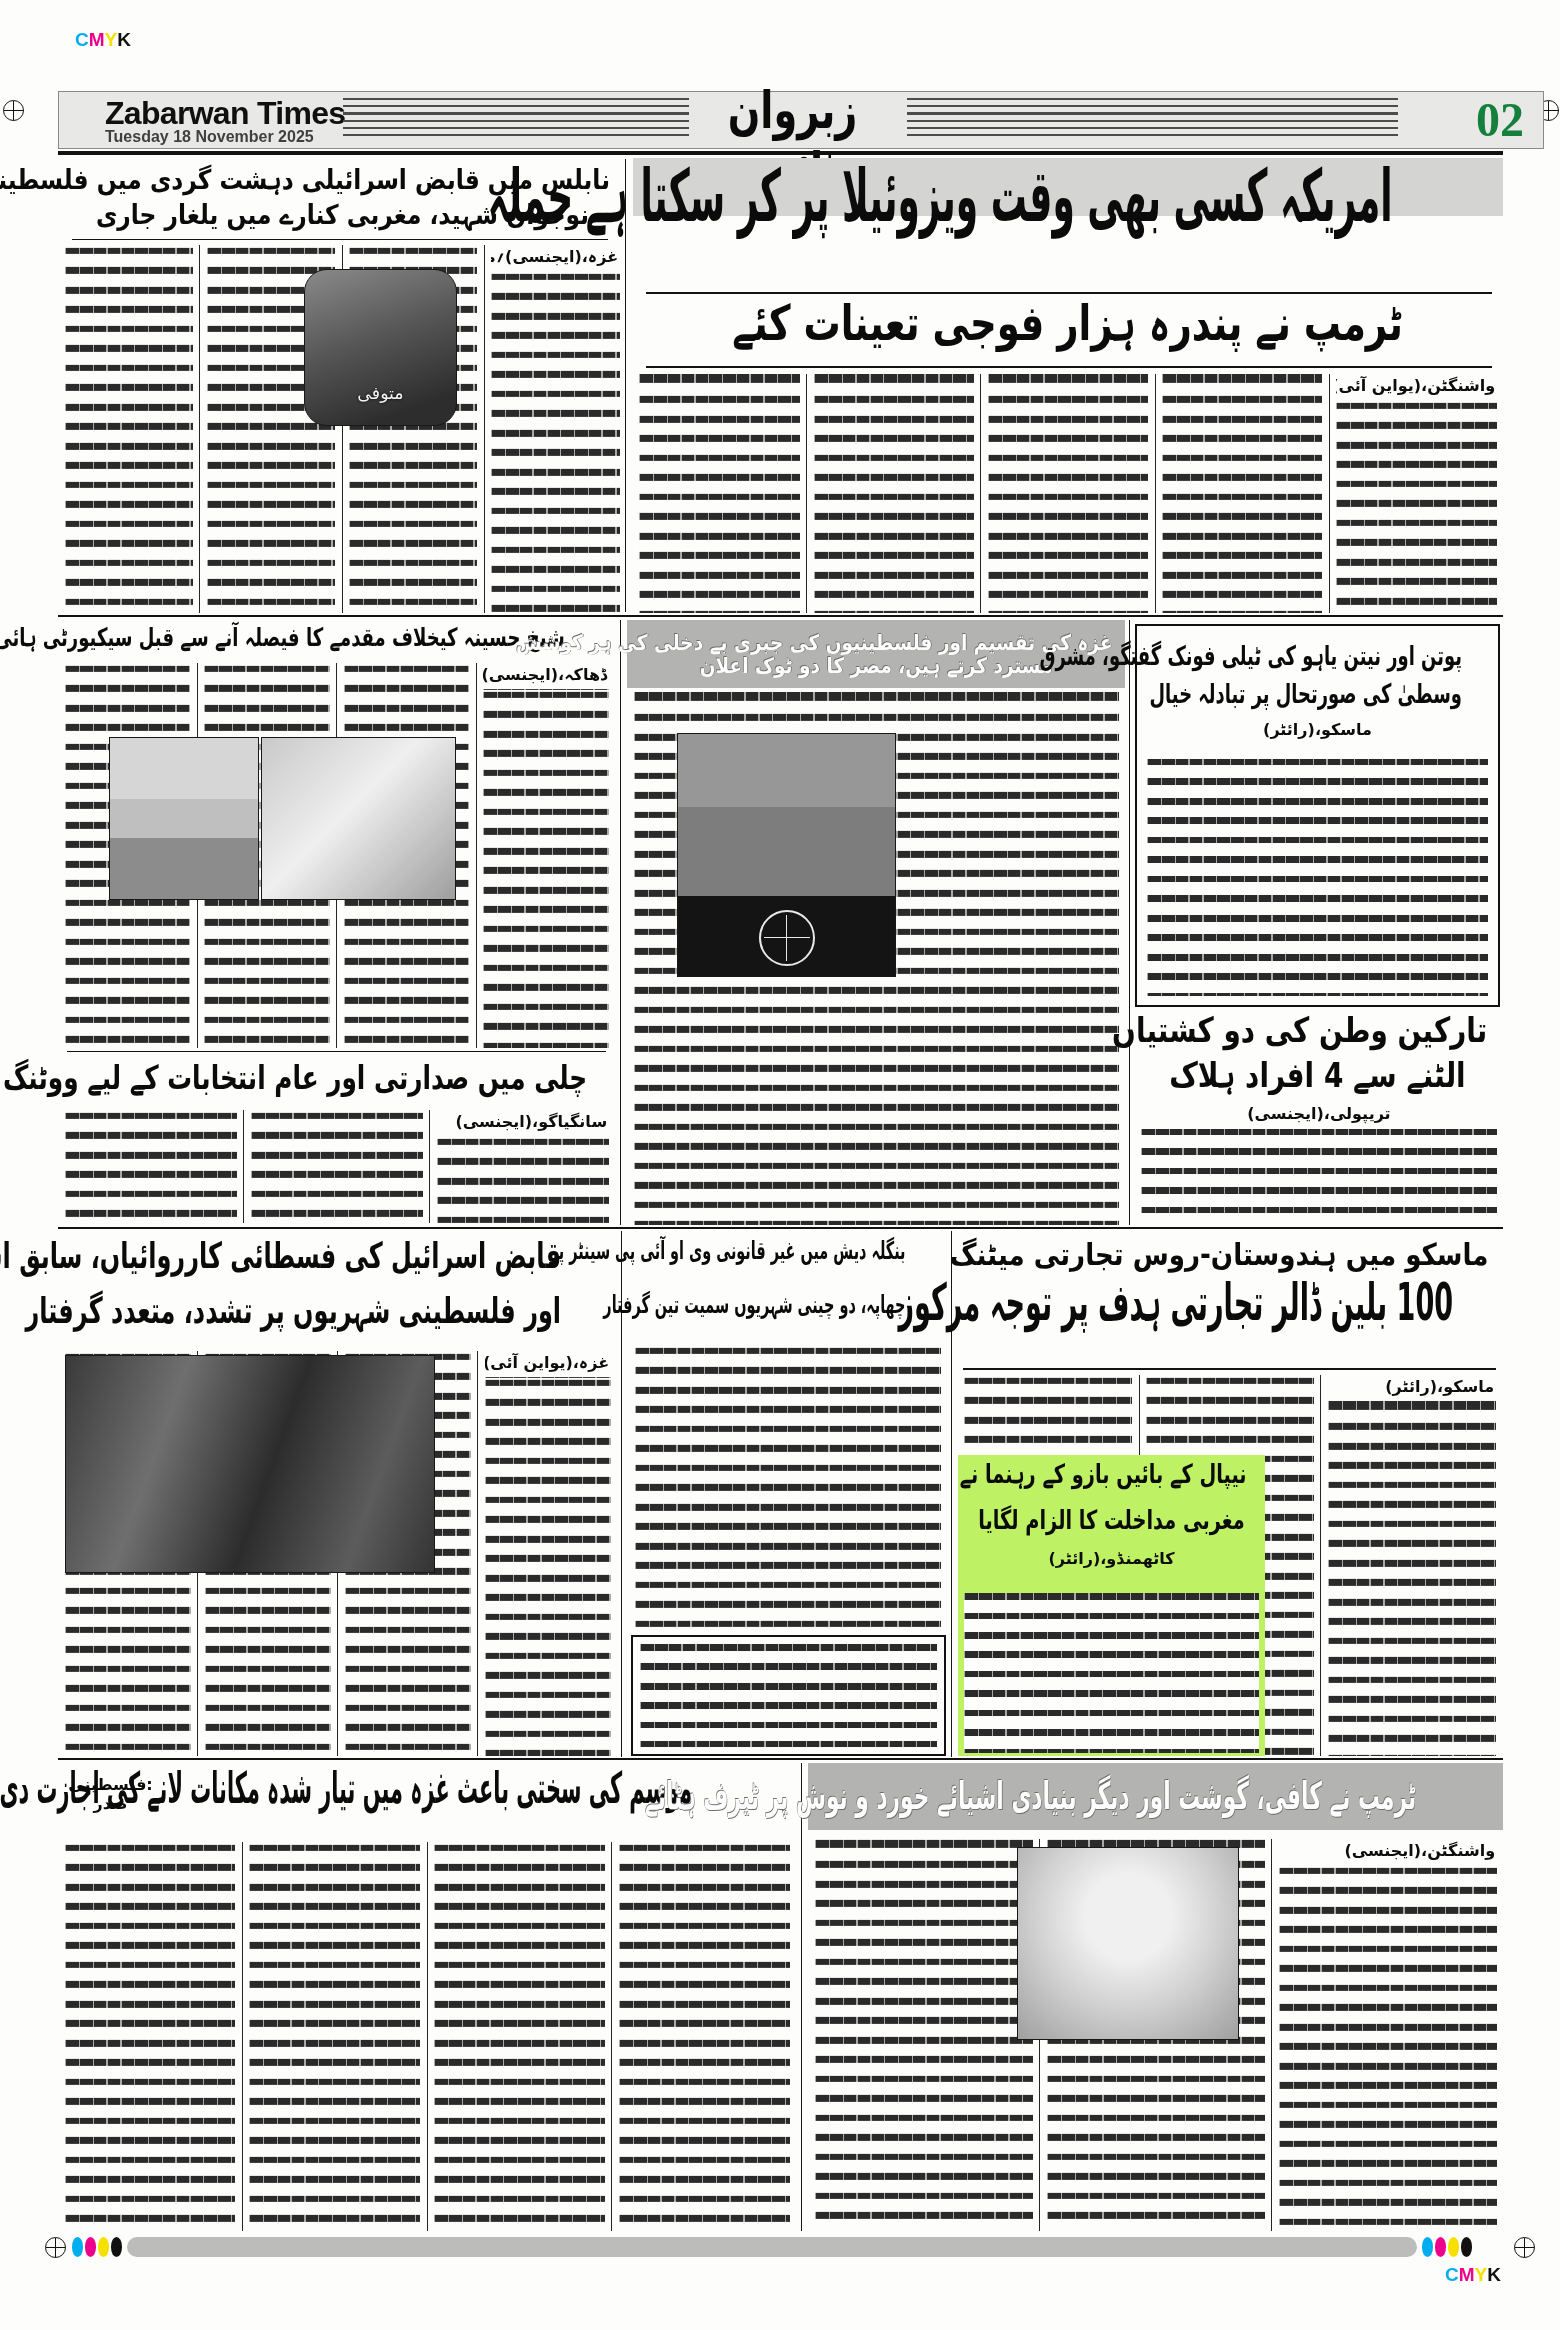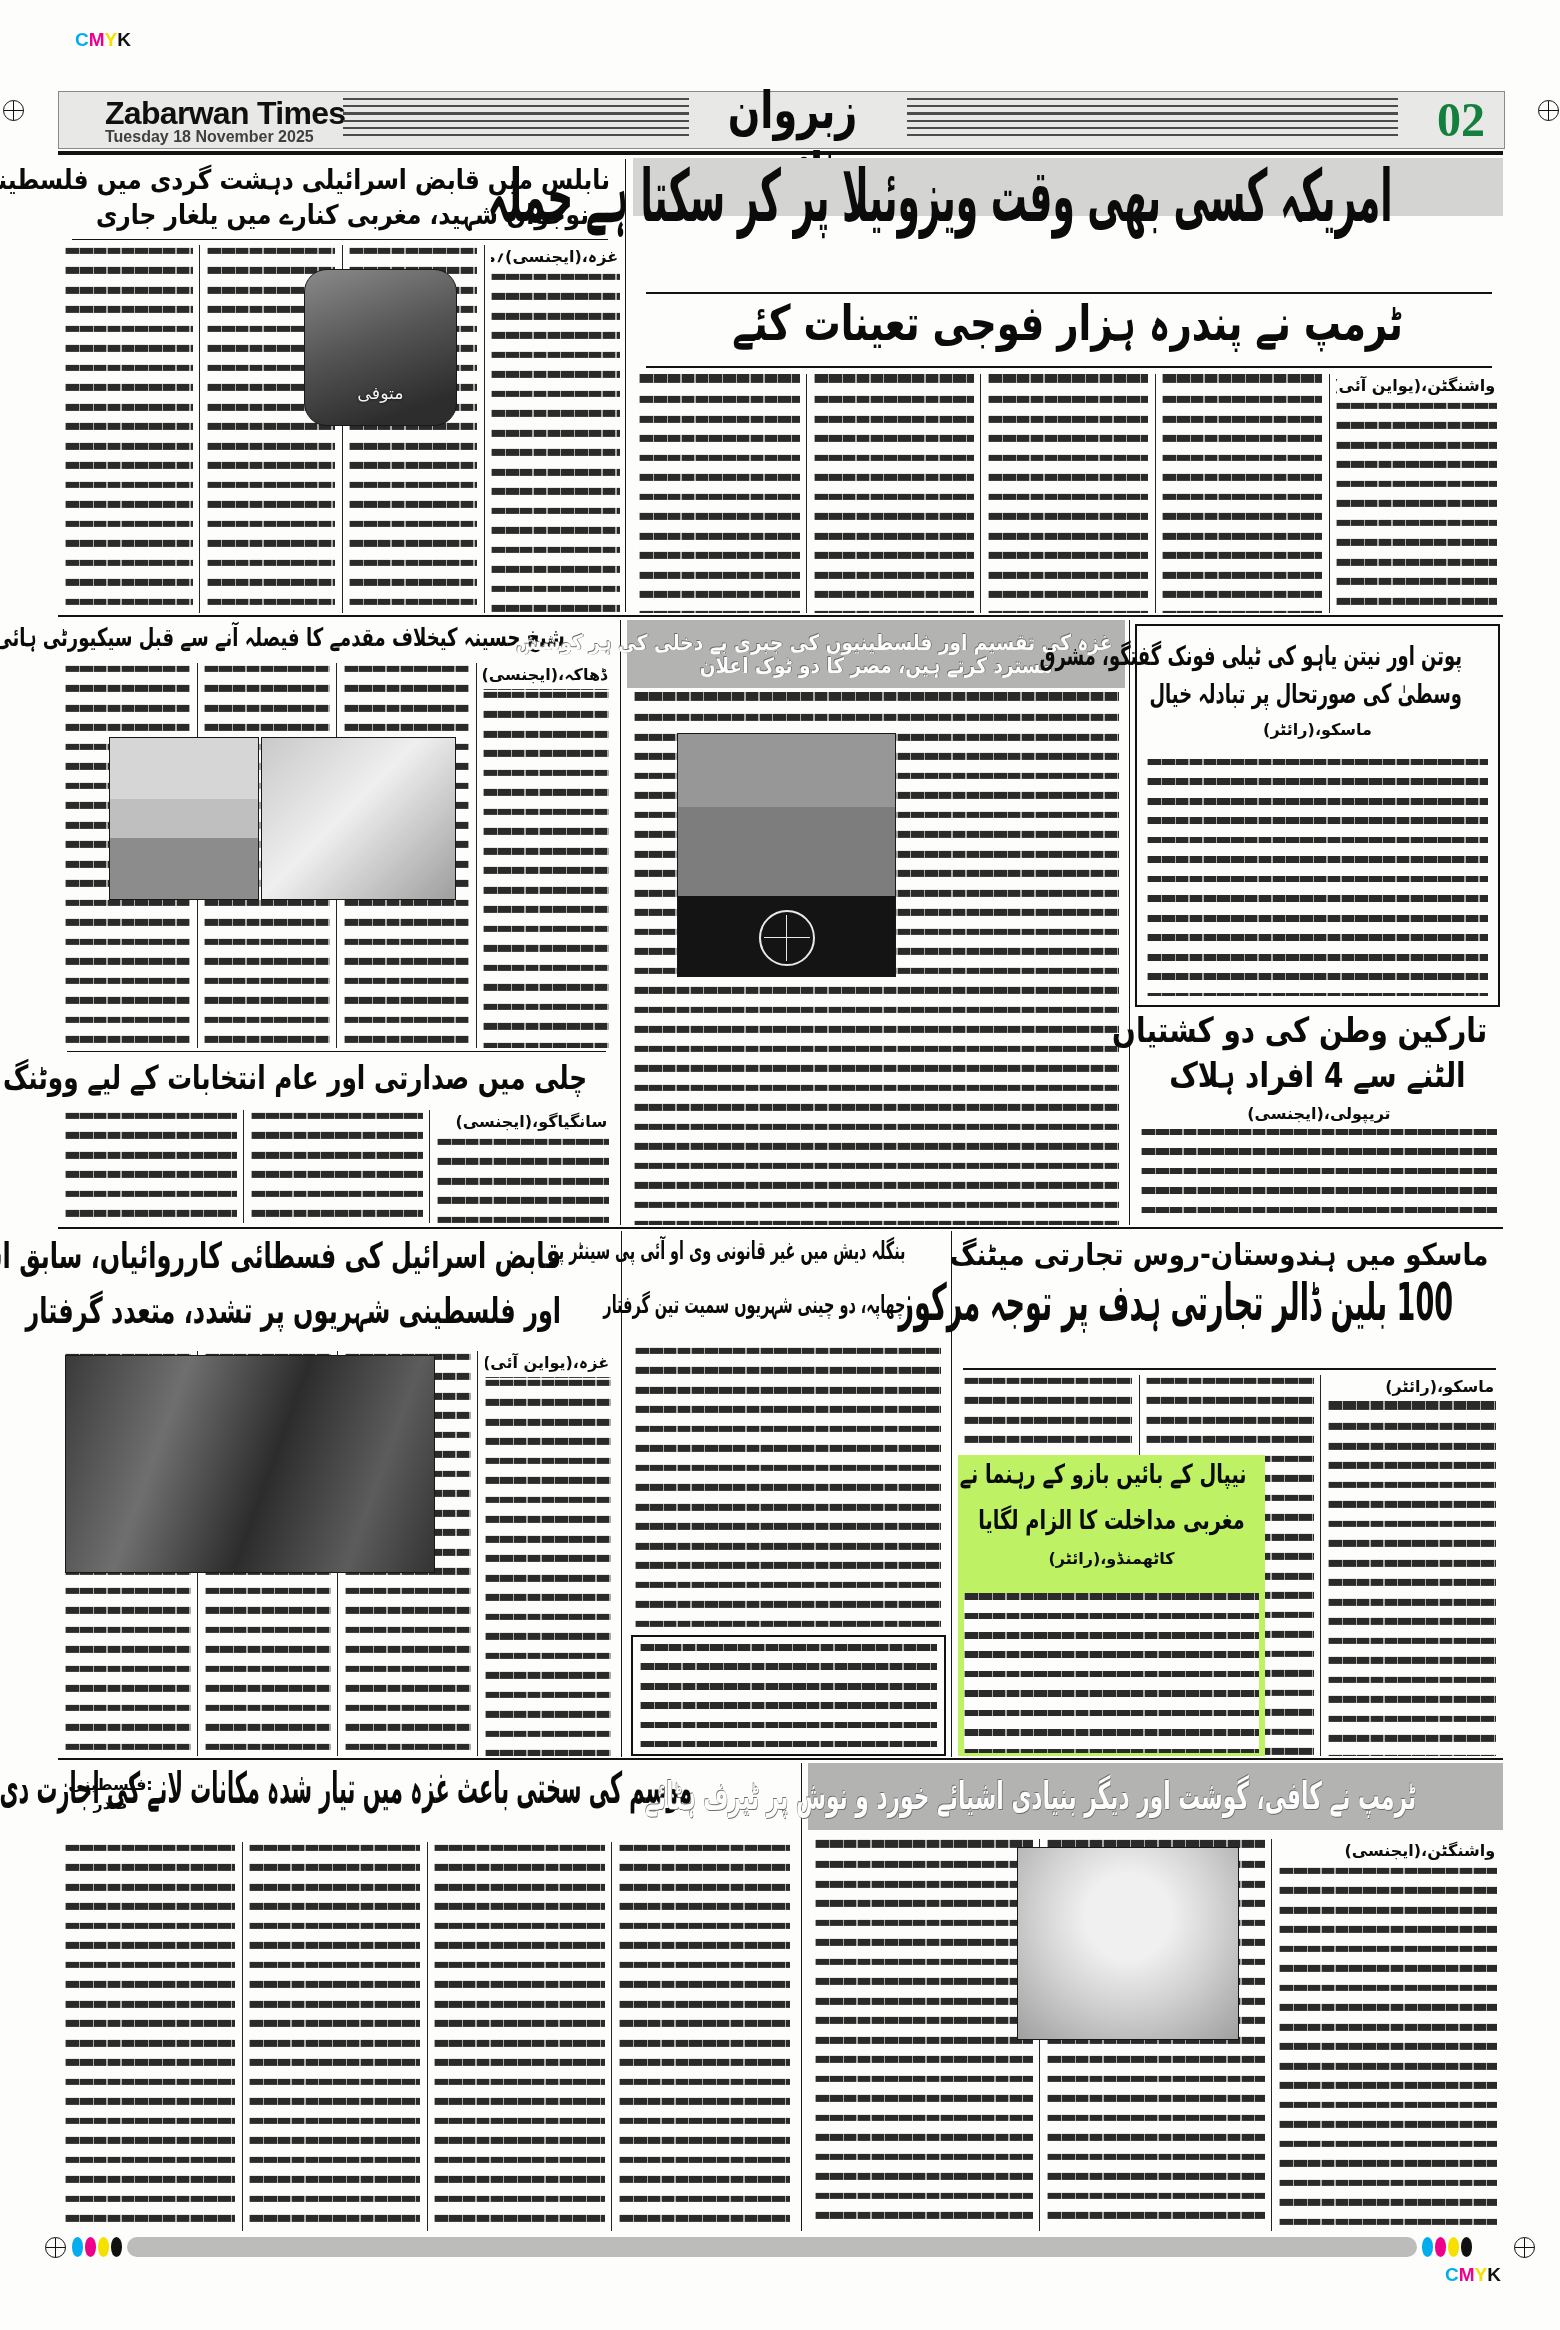--- a/index.html
+++ b/index.html
@@ -8,21 +8,21 @@
   .abs{position:absolute;}
   
   .reg{position:absolute;width:19px;height:19px;border:1.4px solid #111;border-radius:50%;
        background:linear-gradient(#111,#111) center/1.4px 22px no-repeat,
                   linear-gradient(#111,#111) center/22px 1.4px no-repeat;}
   .dot{position:absolute;width:11px;height:19.5px;border-radius:50%;}
   .cmyk{position:absolute;font:bold 19px "Liberation Sans",sans-serif;letter-spacing:0px;}
   .graybar{position:absolute;background:#bcbcba;border-radius:10px;}
   
   .mast{position:absolute;left:58px;top:91px;width:1445px;height:56px;background:#e8e8e6;
-        border:0.7px solid #8a8a8a;}
+        border:0.7px solid #8a8a8a;padding-left:39px;}
   .mast-name{position:absolute;left:46px;top:2.9px;font:bold 32px "Liberation Sans",sans-serif;color:#101010;letter-spacing:-0.7px;}
   .mast-date{position:absolute;left:46px;top:36px;font:bold 16px "Liberation Sans",sans-serif;color:#404040;}
   .deco{position:absolute;top:5.8px;height:43px;
         background:repeating-linear-gradient(180deg,#4c4c4c 0 2.2px,transparent 2.2px 7.2px);}
   .mast-urdu{position:absolute;top:-4.3px;width:195px;text-align:center;direction:rtl;
              font:bold 45px "DejaVu Sans",sans-serif;color:#0a0a0a;transform:scale(.85,1.15);}
   .pagenum{position:absolute;right:19px;top:0px;font:bold 48px "Liberation Serif",serif;color:#15803d;}
   
   .hrule{position:absolute;background:#121212;}
   .vrule{position:absolute;width:1.4px;background:#161616;}

